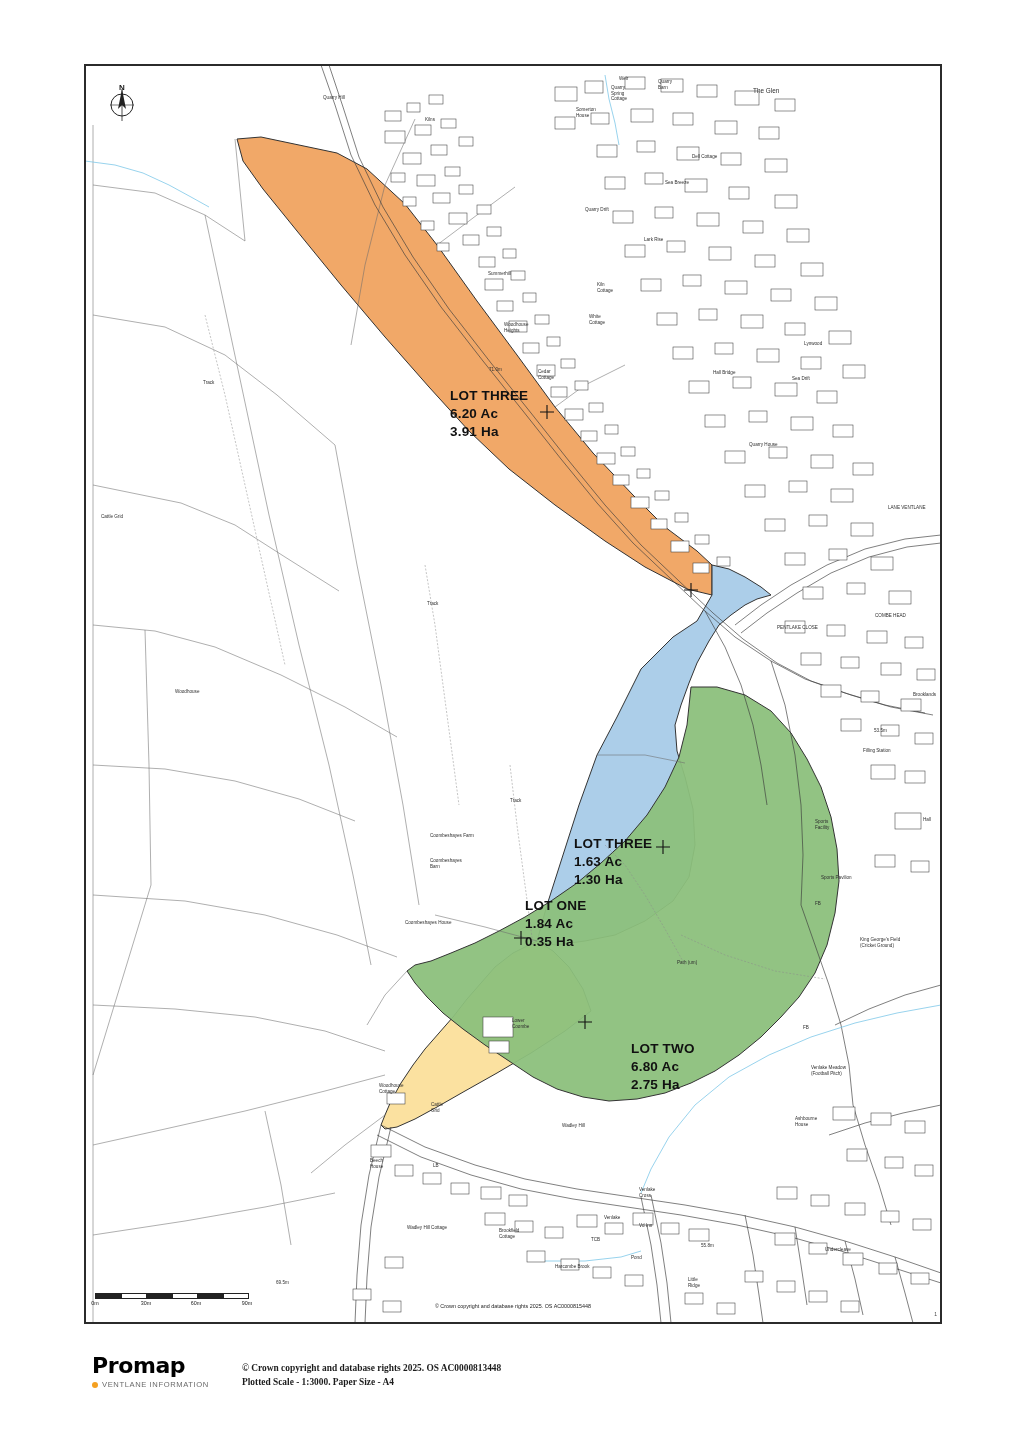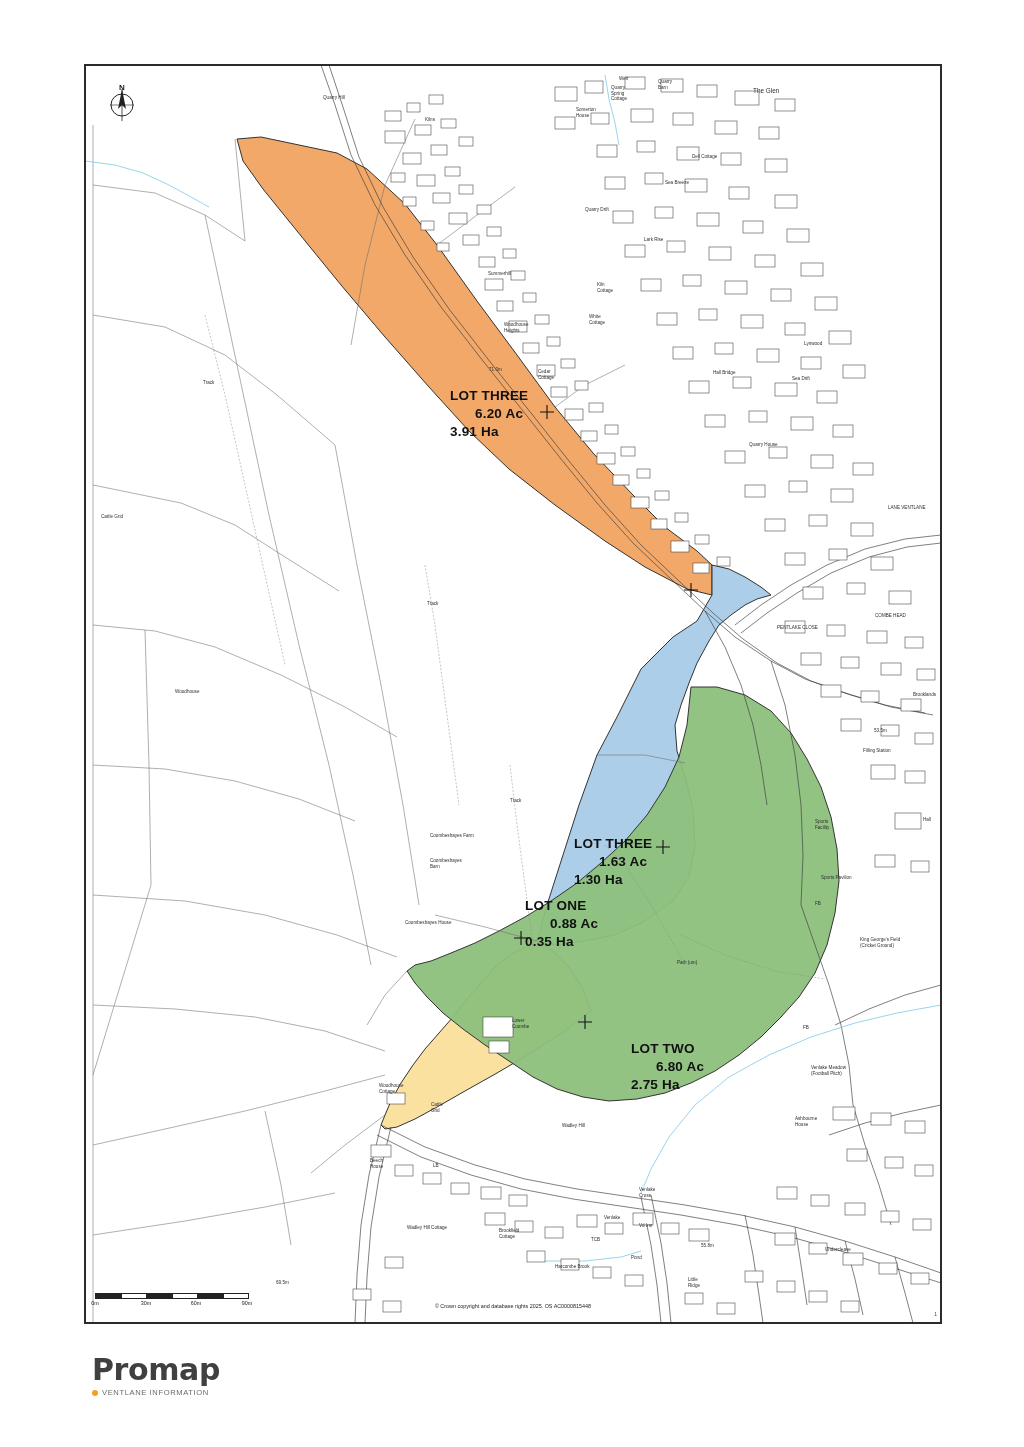--- a/index.html
+++ b/index.html
@@ -39,21 +39,21 @@
   .lot-label {
     position: absolute;
     font-weight: bold;
     font-size: 13.5px;
     line-height: 1.35;
     color: #111;
     white-space: nowrap;
     letter-spacing: .2px;
   }
   .lot-label .ttl { display: block; }
-  .lot-label .ac  { display: block; margin-left: 25px; }
+  .lot-label .ac  { display: block; }
   .lot-label .ha  { display: block; }
 
   .map-text {
     position: absolute;
     font-size: 5.2px;
     color: #2f2f2f;
     line-height: 1.25;
     white-space: nowrap;
   }
   .map-text.sm { font-size: 4.6px; }
@@ -135,23 +135,23 @@
     width: 856px;
     height: 60px;
   }
   #brand {
     position: absolute;
     left: 8px;
     top: 0;
   }
   #brand .brand-name {
     font-family: "DejaVu Sans", sans-serif;
-    font-size: 30px;
+    font-size: 22px;
     font-weight: bold;
-    color: #404040;
+    color: #000000;
     letter-spacing: -0.4px;
     line-height: 1;
   }
   #brand .brand-sub {
     margin-top: 3px;
     font-size: 7.6px;
     letter-spacing: .6px;
     color: #6a6a6a;
     display: flex;
     align-items: center;
@@ -488,21 +488,21 @@
   </div>
 
   <div class="lot-label" style="left:489px; top:770px;">
     <span class="ttl">LOT THREE</span>
     <span class="ac">1.63 Ac</span>
     <span class="ha">1.30 Ha</span>
   </div>
 
   <div class="lot-label" style="left:440px; top:832px;">
     <span class="ttl">LOT ONE</span>
-    <span class="ac">0.88 Ac</span>
+    <span class="ac">1.84 Ac</span>
     <span class="ha">0.35 Ha</span>
   </div>
 
   <div class="lot-label" style="left:546px; top:975px;">
     <span class="ttl">LOT TWO</span>
     <span class="ac">6.80 Ac</span>
     <span class="ha">2.75 Ha</span>
   </div>
 
   <div id="place-labels">
@@ -736,13 +736,17 @@
 </div>
 
 <div id="footer">
   <div id="brand">
     <div class="brand-name">Promap</div>
     <div class="brand-sub">
       <span class="brand-dot"></span>
       <span>VENTLANE INFORMATION</span>
     </div>
   </div>
+  <div id="footer-meta">
+    <div>© Crown copyright and database rights 2025. OS AC0000813448</div>
+    <div>Plotted Scale - 1:3000. Paper Size - A4</div>
+  </div>
 </div>
 
 </body></html>

